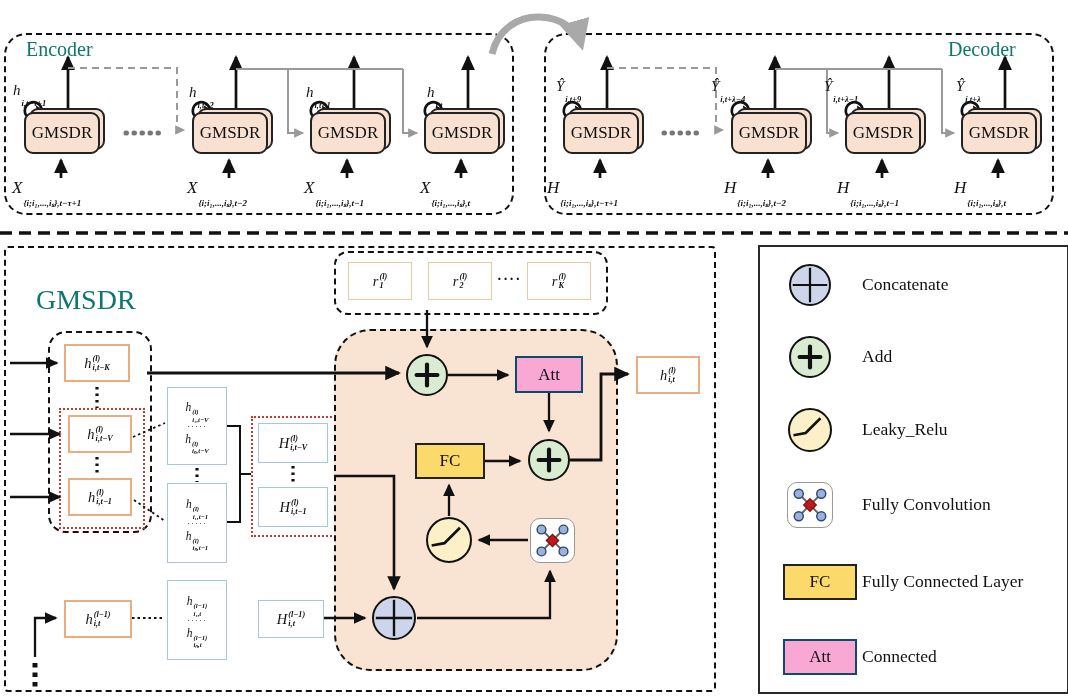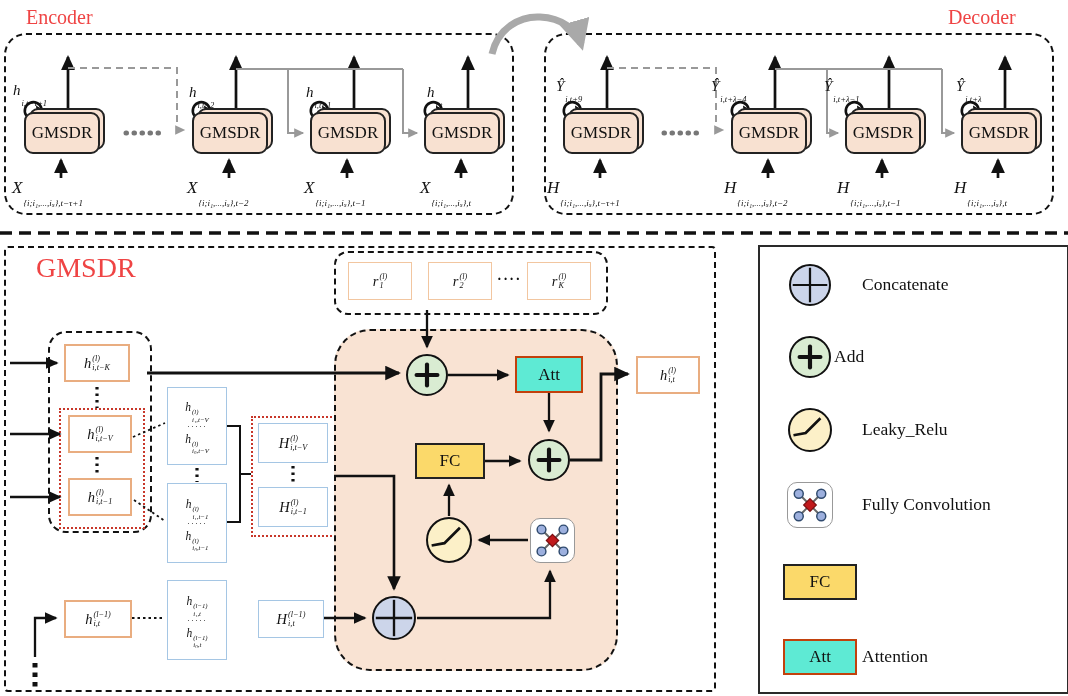--- a/index.html
+++ b/index.html
@@ -8,27 +8,27 @@
   svg.overlay{position:absolute;left:0;top:0;z-index:2;}
   
   .dashbox{position:absolute;border:2.6px dashed #111;background:transparent;z-index:1;}
   .round20{border-radius:22px;}
   .round14{border-radius:14px;}
   .round18{border-radius:18px;}
   .panel{background:#f9e3d3;border-radius:36px;}
   .reddot{position:absolute;border:2px dotted #c8372a;z-index:1;}
   .legendbox{position:absolute;border:2.6px solid #2a2a2a;background:#fff;z-index:1;}
   
-  .ttl{position:absolute;z-index:3;font-family:"Liberation Serif",serif;color:#ef4444;white-space:nowrap;}
+  .ttl{position:absolute;z-index:3;font-family:"Liberation Serif",serif;color:#0f766e;white-space:nowrap;margin-top:32px;}
   
   .ml{position:absolute;z-index:3;font-style:italic;white-space:nowrap;}
   .mb{font-size:15px;}
   .big .mb{font-size:17px;}
   .st{display:inline-flex;flex-direction:column;font-size:8.5px;line-height:1.12;
-      vertical-align:-0.5em;margin-left:1px;font-style:italic;}
+      vertical-align:-0.5em;margin-left:1px;font-style:italic;font-weight:bold;}
   .big .st{font-size:9px;}
   
   .nb{position:absolute;display:flex;align-items:center;justify-content:center;background:#fff;
       z-index:3;font-style:italic;box-sizing:border-box;}
   .ob{border:2px solid #e9ad80;}
   .obl{border:1.6px solid #f2c6a0;}
   .bb{border:1.6px solid #a5c6e4;}
   .nb .mb{font-size:14.5px;}
   .nb .st{font-size:8.2px;}
   
@@ -46,21 +46,21 @@
       font-size:17px;color:#111;}
   
   .cir{position:absolute;border-radius:50%;border:2.4px solid #111;z-index:3;box-sizing:border-box;
        display:flex;align-items:center;justify-content:center;}
   .addc{background:#d9ecd2;}
   .catc{background:#ccd5ea;}
   .lkc{background:#fcf0c8;}
   .opbox{position:absolute;display:flex;align-items:center;justify-content:center;z-index:3;
          font-size:17px;box-sizing:border-box;font-style:normal;}
   .fcb{background:#fbd96a;border:2px solid #222;}
-  .atb{background:#5eead4;border:2px solid #c2410c;}
+  .atb{background:#f9a8d4;border:2px solid #0c4a6e;}
   .gcb{position:absolute;background:#fff;border:1.6px solid #999;border-radius:10px;z-index:3;
        box-sizing:border-box;display:flex;align-items:center;justify-content:center;}
   .lgl{position:absolute;font-size:17.5px;z-index:3;white-space:nowrap;}
   .rdots{position:absolute;z-index:3;font-size:14px;font-weight:bold;letter-spacing:1.5px;}
 </style>
 </head>
 <body>
 
 <div class="canvas">
 
@@ -461,21 +461,21 @@
   <div class="lgl" style="left:862px;top:274px;">Concatenate</div>
 
   <div class="cir addc" style="left:789px;top:336px;width:42px;height:42px;">
     <svg width="42" height="42" viewBox="0 0 42 42">
         <g stroke="#111" stroke-width="4.6" stroke-linecap="round">
           <line x1="21" y1="9.5" x2="21" y2="32.5"></line>
           <line x1="9.5" y1="21" x2="32.5" y2="21"></line>
         </g>
       </svg>
   </div>
-  <div class="lgl" style="left:834px;top:346px;">Add</div>
+  <div class="lgl" style="left:862px;top:346px;">Add</div>
 
   <div class="cir lkc" style="left:788px;top:408px;width:44px;height:44px;">
     <svg width="44" height="44" viewBox="0 0 46 46">
         <polyline points="4,29 18,26.5 35,9.5" fill="none" stroke="#111" stroke-width="3"></polyline>
       </svg>
   </div>
   <div class="lgl" style="left:862px;top:419px;">Leaky_Relu</div>
 
   <div class="gcb" style="left:787px;top:482px;width:46px;height:46px;">
     <svg width="46" height="46" viewBox="0 0 45 45">
@@ -491,17 +491,18 @@
           <circle cx="11" cy="34" r="4.6"></circle>
           <circle cx="34" cy="34" r="4.6"></circle>
         </g>
       <polygon points="22.5,16 29,22.5 22.5,29 16,22.5" fill="#c0191c" stroke="#7a0d0f" stroke-width="1.2"></polygon>
     </svg>
   </div>
   <div class="lgl" style="left:862px;top:494px;">Fully Convolution</div>
 
   <div class="opbox fcb" style="left:783px;top:564px;width:74px;height:36px;">FC</div>
 
+  <div class="lgl" style="left:862px;top:571px;">Fully Connected Layer</div>
 
   <div class="opbox atb" style="left:783px;top:639px;width:74px;height:36px;">Att</div>
-  <div class="lgl" style="left:862px;top:646px;">Attention</div>
+  <div class="lgl" style="left:862px;top:646px;">Connected</div>
 
 </div>
 
 </body></html>

